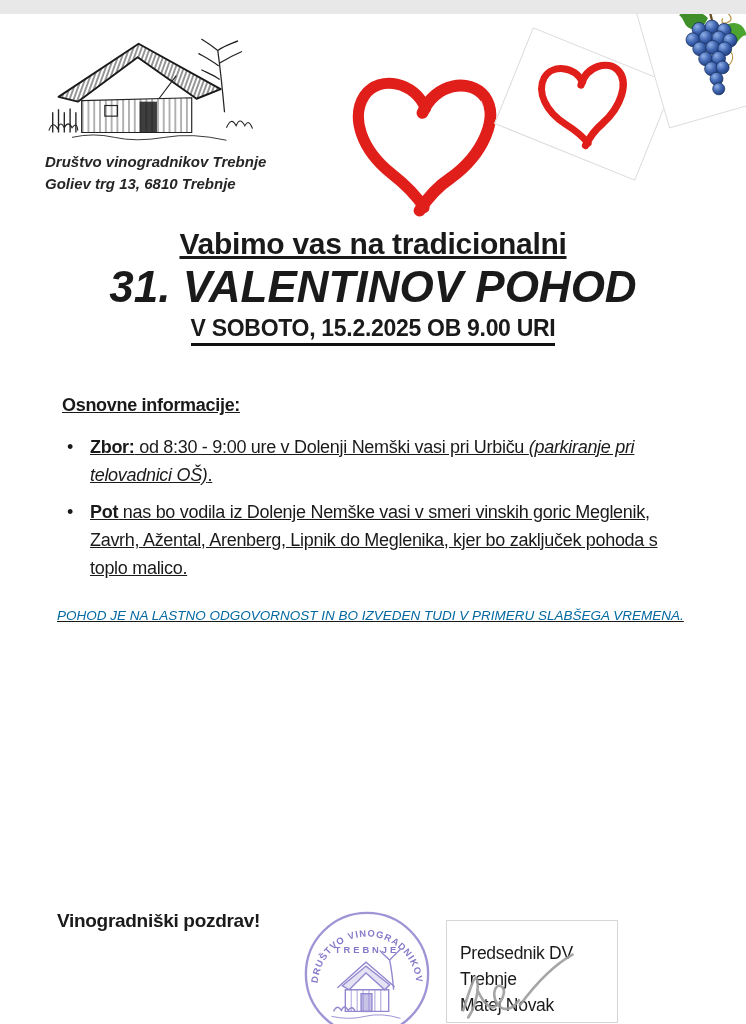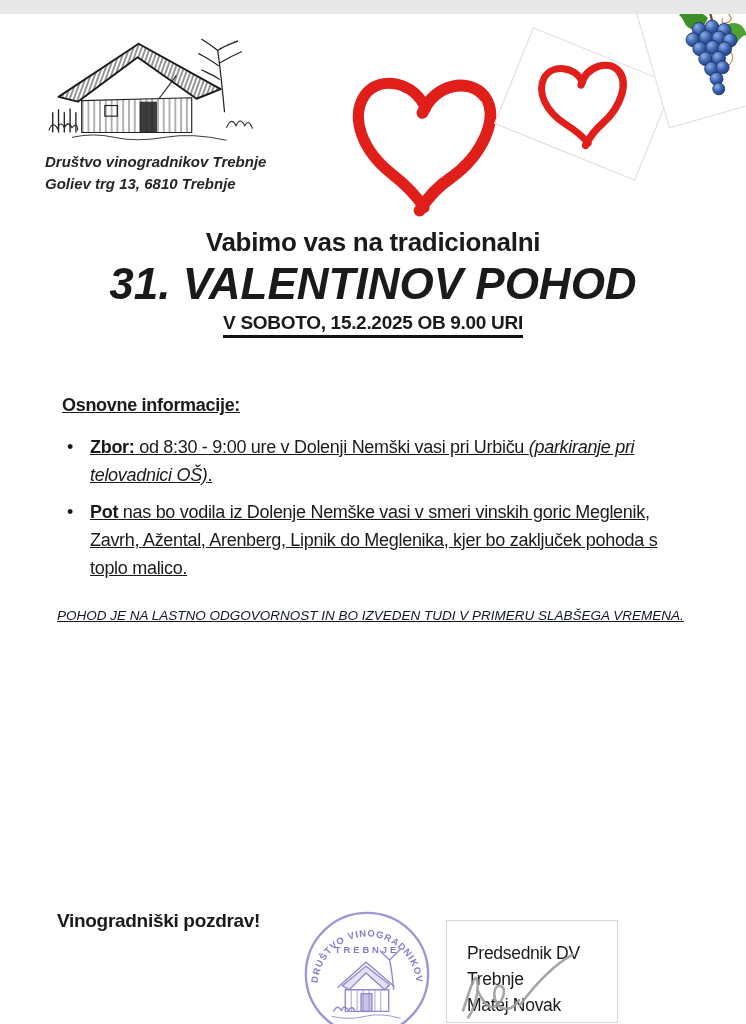--- a/index.html
+++ b/index.html
@@ -25,56 +25,56 @@
   .heart-card svg { width:96px; height:92px; transform:rotate(-28deg); }
   .grape-card {
     position:absolute; left:650px; top:-22px; width:120px; height:120px;
     background:#fff; border:1px solid #dddddd; transform:rotate(-16deg);
     display:flex; align-items:center; justify-content:center;
   }
   .grape-card svg { width:74px; height:94px; transform:rotate(14deg); }
 
   
   .title-block { position:absolute; left:0; top:213px; width:100%; text-align:center; }
-  .title-intro { font-size:26px; font-weight:bold; letter-spacing:-0.3px; }
+  .title-intro { font-size:30px; font-weight:bold; letter-spacing:-0.3px;text-decoration:underline; }
   .title-main  { font-size:44px; font-weight:bold; letter-spacing:0px; margin-top:3px; line-height:1.05;font-style:italic; }
   .title-date  {
-    display:inline-block; font-size:19px; font-weight:bold; letter-spacing:-0.3px;
+    display:inline-block; font-size:23px; font-weight:bold; letter-spacing:-0.3px;
     border-bottom:3px solid #111; padding-bottom:1px; margin-top:5px;
   }
 
   
   .body-text {
     position:absolute; left:62px; top:377px; width:628px;
     font-size:18px; line-height:28px; letter-spacing:-0.3px;text-decoration:underline;
   }
   .info-heading { font-weight:bold; margin:0 0 14px 0; }
   ul.info-list { list-style:none; margin:0; padding:0; }
   li.info-item { position:relative; padding-left:28px; margin:0 0 9px 0; }
   li.info-item::before { content:"\2022"; position:absolute; left:5px; top:0; }
   .start-line { margin:0 0 13px 0; padding-left:28px; }
   .pot-item { margin-bottom:10px !important; }
   .just { text-align:justify; margin:0; }
   .inline-bullet::before { content:"\2022"; margin-left:5px; margin-right:17px; }
   .prijavnina { margin-top:9px; }
   .disclaimer {
     margin:25px 0 0 -5px; font-style:italic; font-size:13.5px;
-    letter-spacing:0; line-height:18px; color:#0f172a;
+    letter-spacing:0; line-height:18px; color:#0369a1;
   }
   .b { font-weight:bold; }
   .i { font-style:italic; }
 
   
   .greeting { position:absolute; left:57px; top:896px; font-weight:bold; font-size:19px; letter-spacing:-0.3px; }
   .stamp { position:absolute; left:298px; top:889px; width:138px; height:138px; opacity:0.92; }
   .president-box {
     position:absolute; left:446px; top:906px; width:172px; height:103px;
     border:1px solid #d6d6d6; box-sizing:border-box;
     font-size:17.5px; line-height:26px; letter-spacing:-0.3px;
-    padding:19px 0 0 20px; background:#fff0;
+    padding:19px 0 0 13px; background:#fff0;
   }
   .sig { position:absolute; left:2px; top:30px; width:162px; height:72px; }
 </style>
 </head>
 <body>
 
 <div class="page">
 
   <svg class="cottage" viewBox="0 0 230 114">
     <defs>

